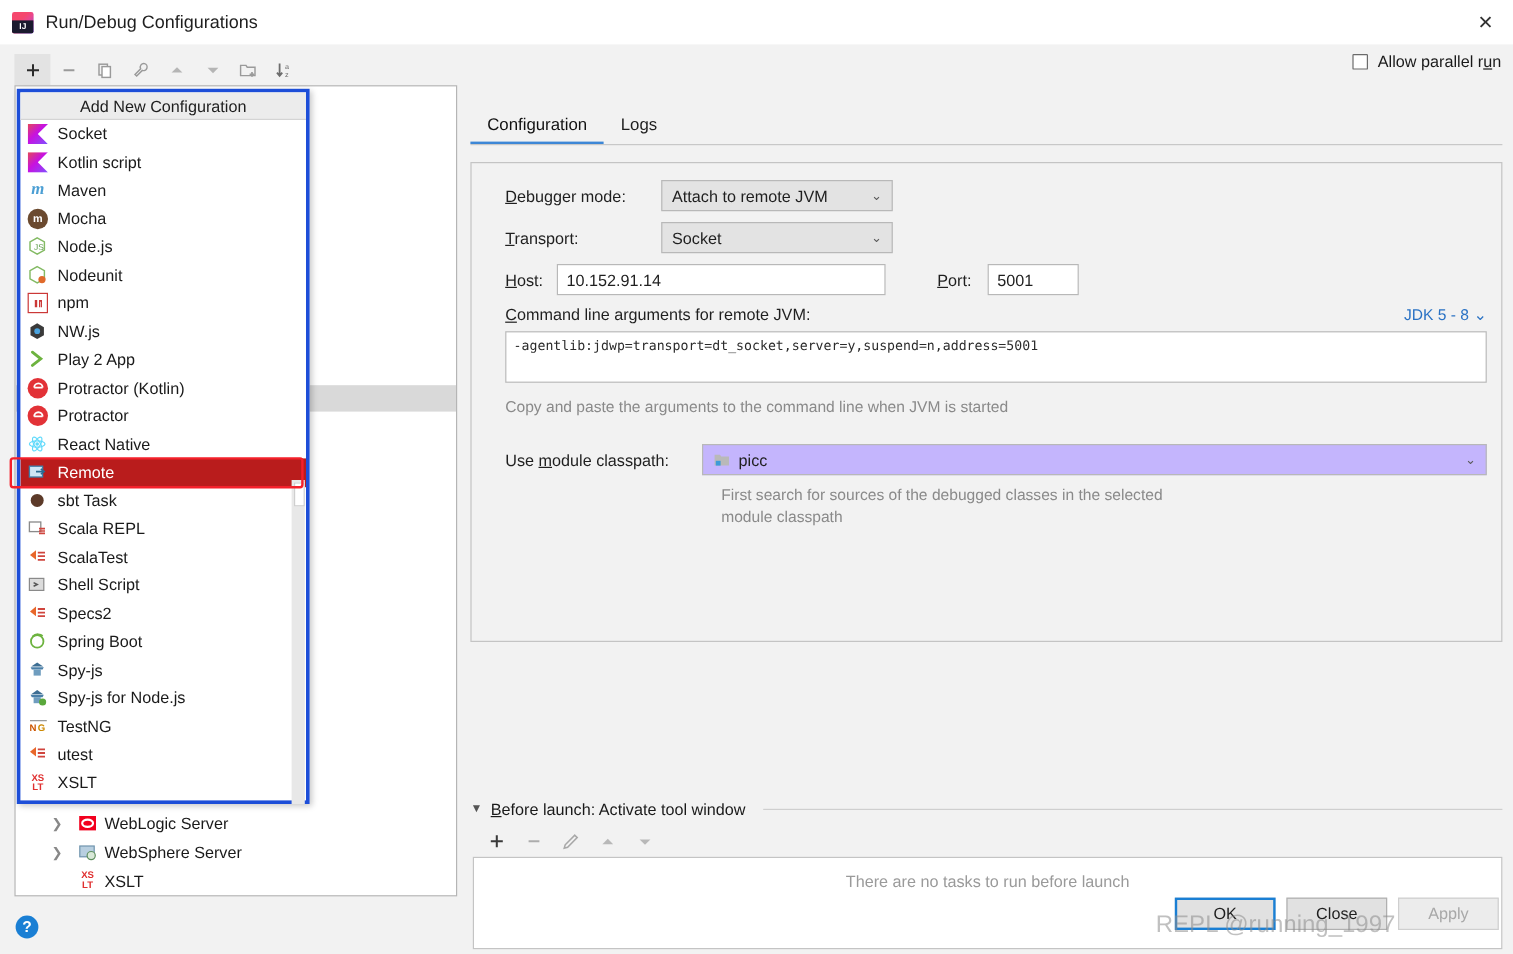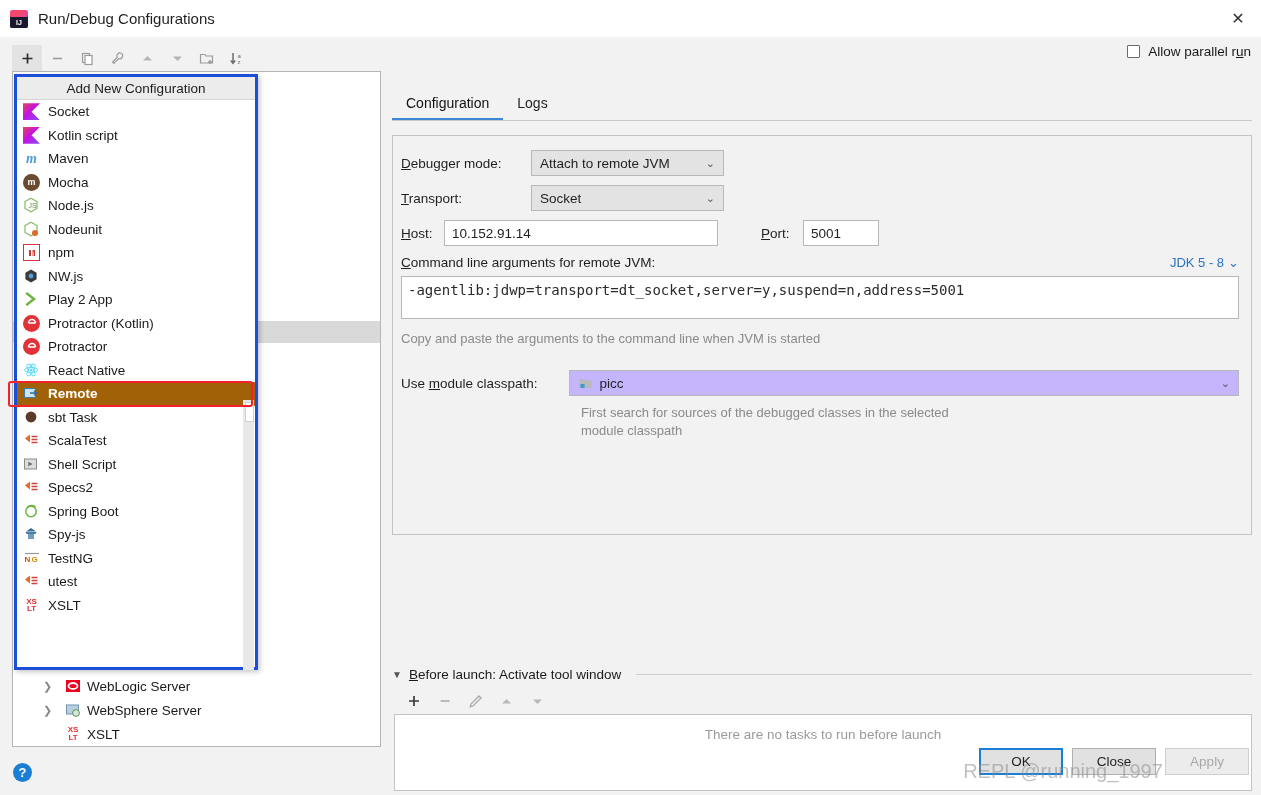--- a/index.html
+++ b/index.html
@@ -112,21 +112,21 @@
   }
   .popup-list {
     position: relative; height: 571px; overflow: hidden;
   }
   .pl-item {
     height: 23.5px; display: flex; align-items: center;
     padding-left: 6px; gap: 8px;
     font-size: 13.5px; color: #1a1a1a;
     white-space: nowrap;
   }
-  .pl-item.sel { background: #a16207; color: #ffffff; font-weight: bold; }
+  .pl-item.sel { background: #b91c1c; color: #ffffff; }
   .pl-ico { width: 17px; height: 17px; flex: none; position: relative; }
 
   
   .popup-scroll {
     position: absolute; right: 1px; top: 300px; width: 11px; height: 270px;
     background: #e8e8e8;
   }
   .popup-scroll-thumb {
     position: absolute; right: 1px; top: 302px; width: 9px; height: 20px;
     background: #ffffff; border: 1px solid #cfcfcf;
@@ -153,21 +153,21 @@
     padding: 0 14px; height: 33px; line-height: 33px;
     font-size: 14px; color: #1f1f1f;
   }
   .tab.active { border-bottom: 2.5px solid #3d87d6; color: #111; }
 
   .card {
     margin-top: 14px;
     border: 1px solid #c4c4c4;
     background: #f2f2f2;
     height: 400px;
-    padding: 14px 12px 0 8px;
+    padding: 14px 12px 0 28px;
     position: relative;
   }
 
   .row { display: flex; align-items: center; margin-bottom: 9px; }
   .lbl { font-size: 13.5px; color: #1f1f1f; }
 
   .combo {
     height: 26px; background: #e3e3e3; border: 1px solid #b8b8b8;
     display: flex; align-items: center; padding: 0 8px;
     font-size: 13.5px; color: #1f1f1f; position: relative;
@@ -187,21 +187,21 @@
   .cmd-label-row {
     display: flex; align-items: flex-start; justify-content: space-between;
     margin-bottom: 6px; margin-top: 4px;
   }
   .jdk-sel { color: #2a72c4; font-size: 13px; display: flex; align-items: center; gap: 4px; }
 
   .cmd-box {
     height: 43px; background: #ffffff; border: 1px solid #b8b8b8;
     padding: 5px 6px;
     font-family: "DejaVu Sans Mono", "Liberation Mono", monospace;
-    font-size: 14px; color: #2b2b2b; overflow: hidden; white-space: nowrap;
+    font-size: 11px; color: #2b2b2b; overflow: hidden; white-space: nowrap;
   }
   .hint { color: #8a8a8a; font-size: 13px; }
 
   
   .bl-header {
     position: absolute; left: 392px; top: 667px;
     width: 860px; display: flex; align-items: center; gap: 7px;
   }
   .bl-header .tri { color: #555; font-size: 10px; }
   .bl-header .line { flex: 1; height: 1px; background: #cfcfcf; margin-left: 8px; }
@@ -468,20 +468,29 @@
 
       <div class="pl-item">
         <span class="pl-ico">
           <svg width="16" height="16" viewBox="0 0 16 16">
               <circle cx="8" cy="8" r="5.4" fill="#5c3a29"></circle>
             </svg>
         </span>
         <span>sbt Task</span>
         </div>
 
+      <div class="pl-item">
+        <span class="pl-ico">
+          <svg width="16" height="16" viewBox="0 0 16 16">
+              <rect x="1.5" y="3" width="9.5" height="8" fill="#fff" stroke="#8a8a8a" stroke-width="1.1"></rect>
+              <path d="M9.5 8.5h5M9.5 10.5h5M9.5 12.5h5" stroke="#d0453e" stroke-width="1.4"></path>
+            </svg>
+        </span>
+        <span>Scala REPL</span>
+        </div>
 
       <div class="pl-item">
         <span class="pl-ico">
           <svg width="16" height="16" viewBox="0 0 16 16">
               <path d="M7 2.5 2 6.5l5 4z" fill="#e8672a"></path>
               <path d="M8.5 4.5h6M8.5 7.5h6M8.5 10.5h6" stroke="#d0453e" stroke-width="1.5"></path>
             </svg>
         </span>
         <span>ScalaTest</span>
         </div>
@@ -520,20 +529,31 @@
         <span class="pl-ico">
           <svg width="16" height="16" viewBox="0 0 16 16">
               <path d="M2.5 6h11l-1 2h-9z" fill="#4a7fa8"></path>
               <rect x="5" y="8" width="6" height="5" fill="#6f9dbf"></rect>
               <path d="M3 5.5 8 2l5 3.5z" fill="#3d6e93"></path>
             </svg>
         </span>
         <span>Spy-js</span>
         </div>
 
+      <div class="pl-item">
+        <span class="pl-ico">
+          <svg width="16" height="16" viewBox="0 0 16 16">
+              <path d="M2.5 6h11l-1 2h-9z" fill="#4a7fa8"></path>
+              <rect x="5" y="8" width="6" height="5" fill="#6f9dbf"></rect>
+              <path d="M3 5.5 8 2l5 3.5z" fill="#3d6e93"></path>
+              <circle cx="12.5" cy="12" r="3" fill="#5aa83c"></circle>
+            </svg>
+        </span>
+        <span>Spy-js for Node.js</span>
+        </div>
 
       <div class="pl-item">
         <span class="pl-ico ic-txt" style="color:#d08a1e">
           <svg width="16" height="16" viewBox="0 0 16 16">
               <path d="M1 3.5h14" stroke="#999" stroke-width="1.2"></path>
               <text x="0.5" y="12" font-size="8" font-weight="bold" fill="#cc5500" font-family="Liberation Sans,sans-serif">N</text>
               <text x="7.5" y="12" font-size="8" font-weight="bold" fill="#cc8800" font-family="Liberation Sans,sans-serif">G</text>
             </svg>
         </span>
         <span>TestNG</span>

